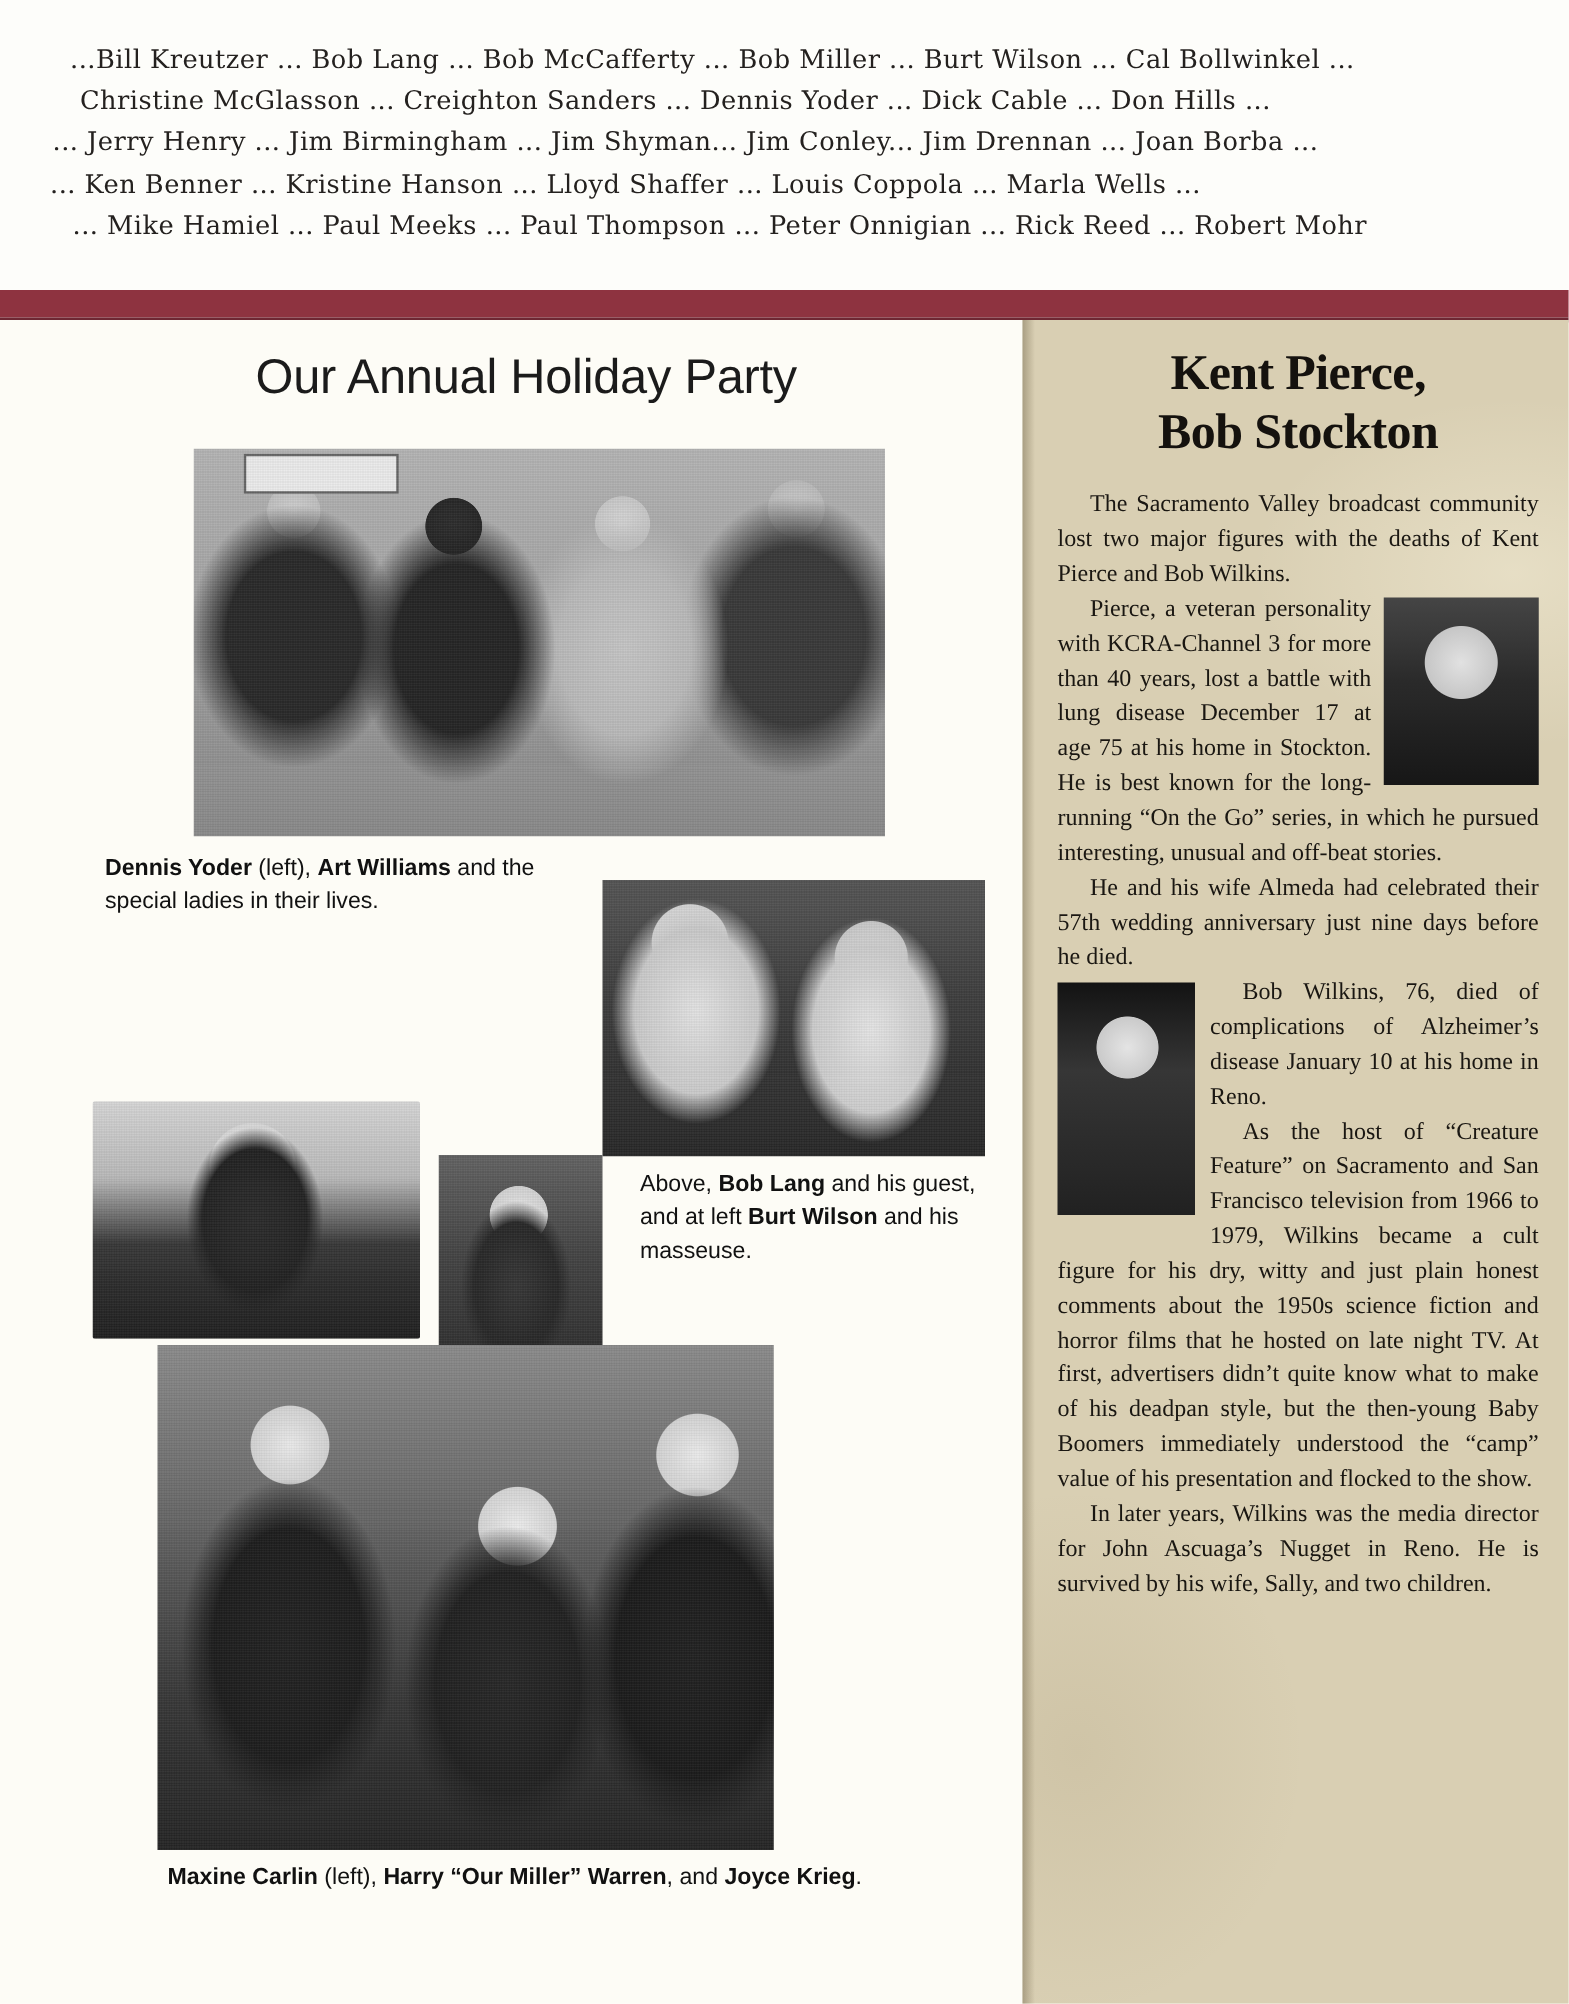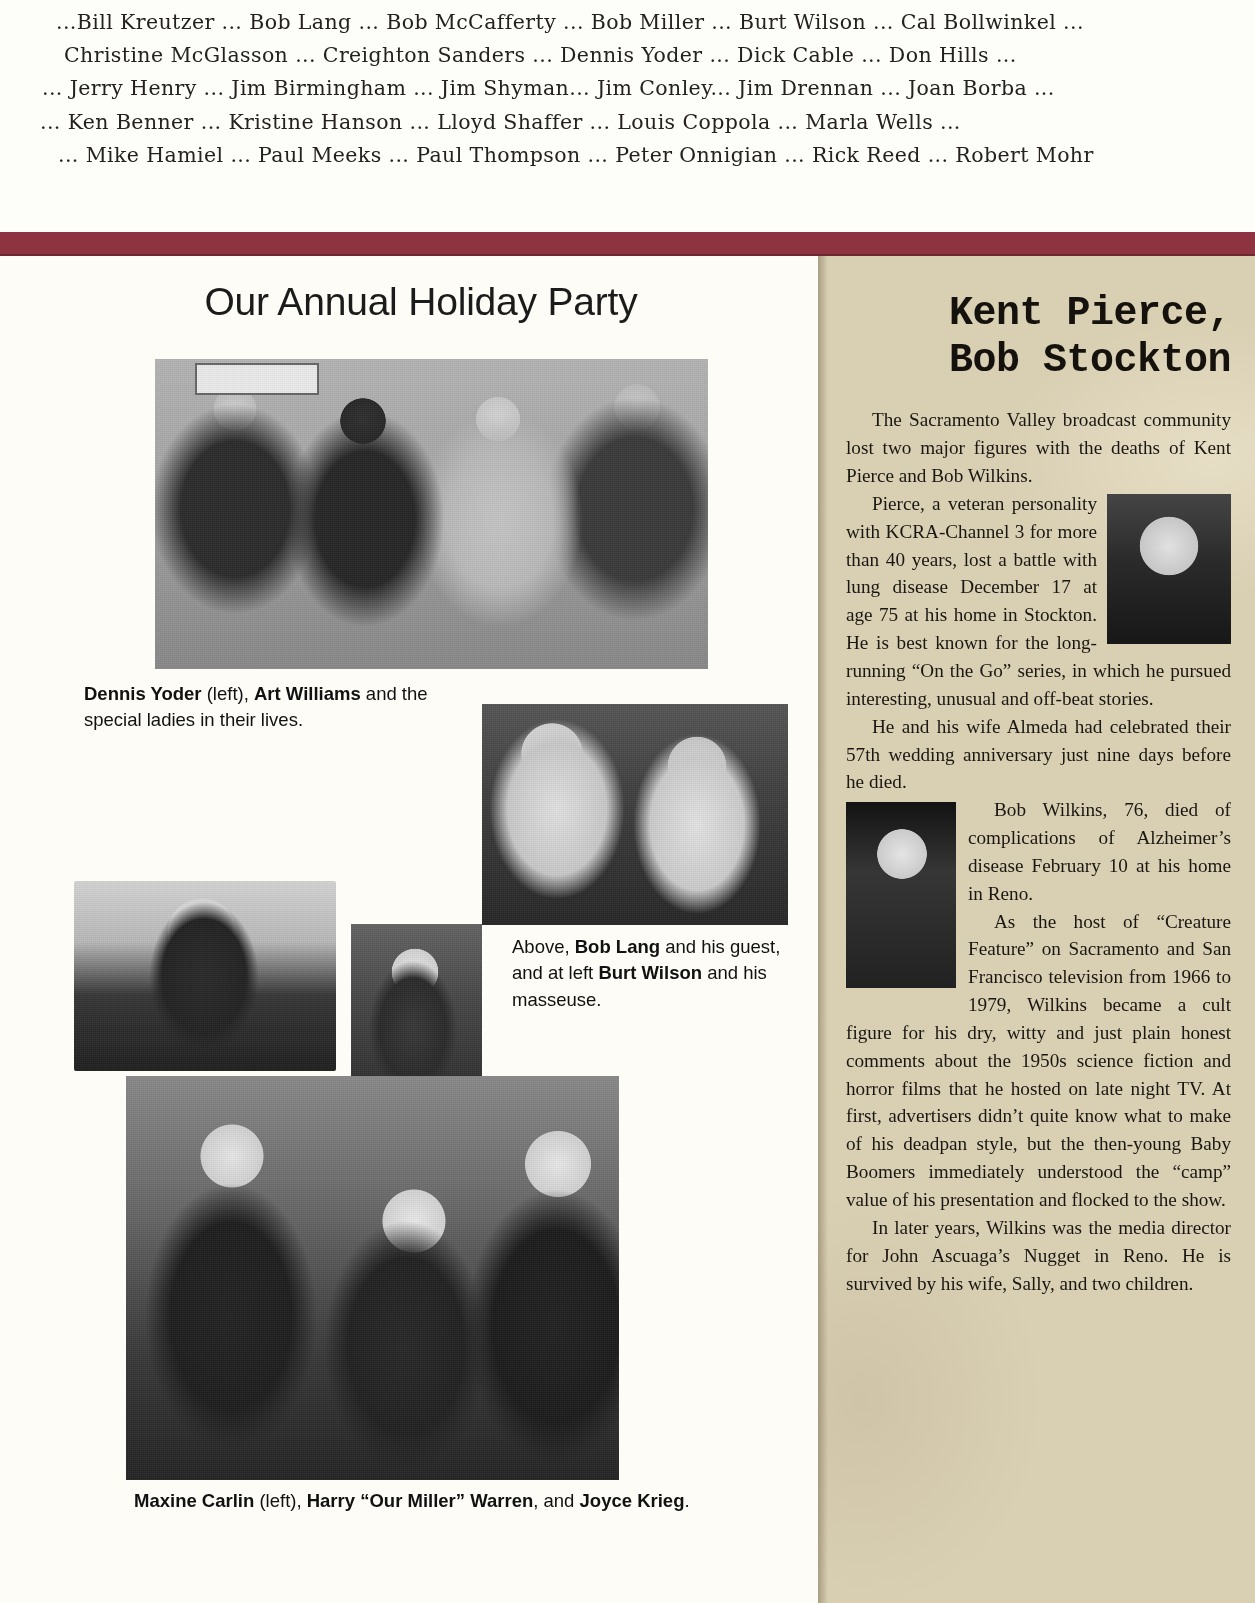--- a/index.html
+++ b/index.html
@@ -16,21 +16,21 @@
   }
 
   
   #names-banner {
     position: absolute;
     left: 0; top: 0;
     width: 1255px;
     height: 276px;
     background: #fdfdfa;
     box-sizing: border-box;
-    padding: 6px 34px 0 34px;
+    padding: 31px 34px 0 34px;
   }
   .name-line {
     font-family: "DejaVu Serif", serif;
     font-size: 20.5px;
     letter-spacing: 0.4px;
     color: #24211f;
     white-space: nowrap;
     line-height: 1.62;
     text-align: center;
   }
@@ -206,28 +206,27 @@
     position: absolute;
     left: 0; top: 0; right: 0; bottom: 0;
     background:
       radial-gradient(ellipse 300px 200px at 90% 15%, rgba(255,250,230,0.35), rgba(0,0,0,0) 70%),
       radial-gradient(ellipse 260px 300px at 10% 85%, rgba(120,100,60,0.10), rgba(0,0,0,0) 70%);
     pointer-events: none;
   }
   #clip-title {
     position: relative;
     z-index: 2;
-    font-family: Liberation Mono, monospace;
+    font-family: Liberation Serif, serif;
     font-weight: 700;
     font-size: 40px;
     line-height: 1.18;
     color: #15120e;
-    text-align: right;
+    text-align: center;
     letter-spacing: -0.5px;
-    margin-top: 16px;
   }
   #clip-body {
     position: relative;
     z-index: 2;
     margin-top: 22px;
     font-family: Liberation Serif, serif;
     font-size: 19.2px;
     line-height: 1.45;
     color: #1a1712;
     text-align: justify;
@@ -308,19 +307,19 @@
       <div>Kent Pierce,</div>
       <div>Bob Stockton</div>
     </div>
 
     <div id="clip-body">
       <p>The Sacramento Valley broadcast community lost two major figures with the deaths of Kent Pierce and Bob Wilkins.</p>
       <div class="headshot" id="pierce-photo"></div>
       <p>Pierce, a veteran personality with KCRA-Channel 3 for more than 40 years, lost a battle with lung disease December 17 at age 75 at his home in Stockton. He is best known for the long-running “On the Go” series, in which he pursued interesting, unusual and off-beat stories.</p>
       <p>He and his wife Almeda had celebrated their 57th wedding anniversary just nine days before he died.</p>
       <div class="headshot" id="wilkins-photo"></div>
-      <p>Bob Wilkins, 76, died of complications of Alzheimer’s disease February 10 at his home in Reno.</p>
+      <p>Bob Wilkins, 76, died of complications of Alzheimer’s disease January 10 at his home in Reno.</p>
       <p>As the host of “Creature Feature” on Sacramento and San Francisco television from 1966 to 1979, Wilkins became a cult figure for his dry, witty and just plain honest comments about the 1950s science fiction and horror films that he hosted on late night TV. At first, advertisers didn’t quite know what to make of his deadpan style, but the then-young Baby Boomers immediately understood the “camp” value of his presentation and flocked to the show.</p>
       <p>In later years, Wilkins was the media director for John Ascuaga’s Nugget in Reno. He is survived by his wife, Sally, and two children.</p>
     </div>
   </div>
 
 </div>
 
 </body></html>

